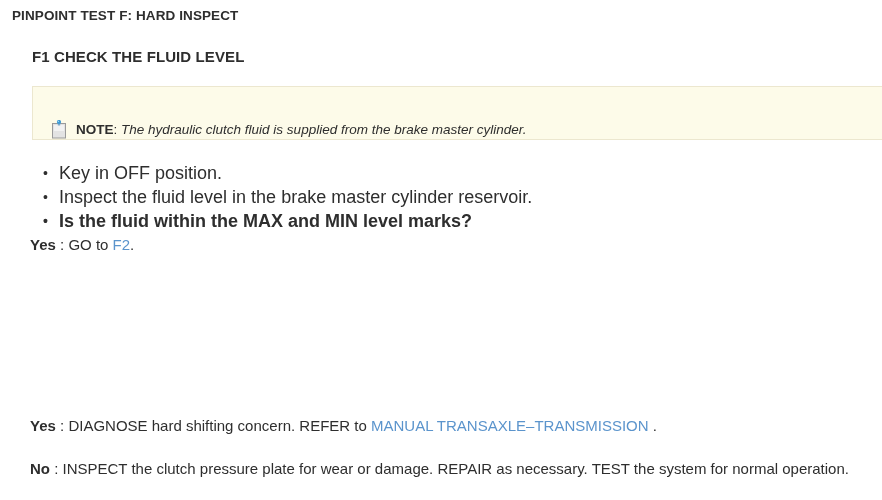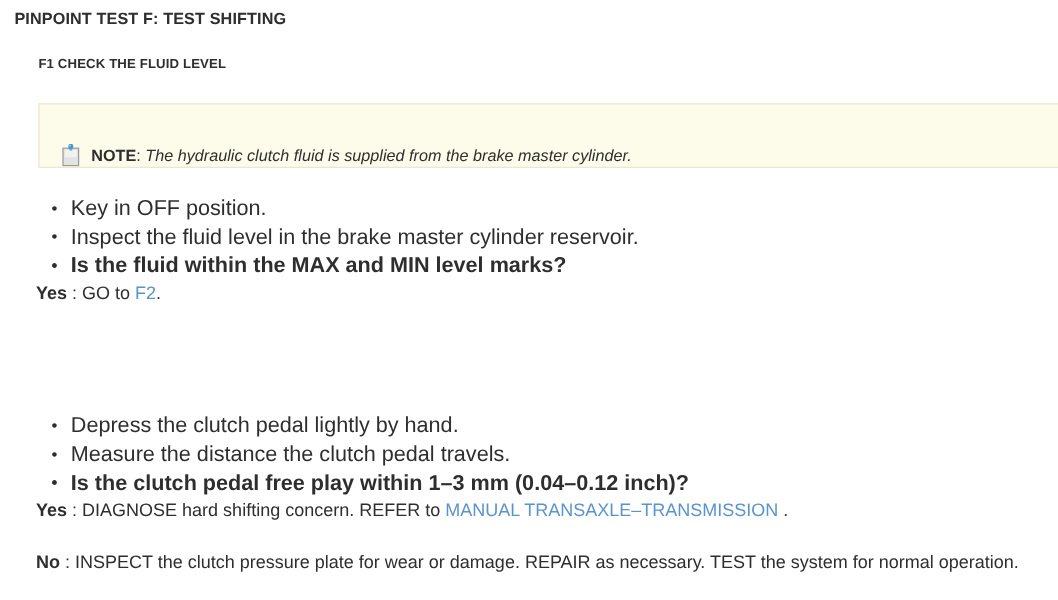--- a/index.html
+++ b/index.html
@@ -30,21 +30,21 @@
     font-size: 13.5px;
     font-weight: bold;
     letter-spacing: 0.1px;
     color: #2e2e2e;
     white-space: nowrap;
   }
 
   .title-step {
     position: absolute;
     left: 32px;
-    font-size: 11px;
+    font-size: 15px;
     font-weight: bold;
     letter-spacing: 0.1px;
     color: #2e2e2e;
     white-space: nowrap;
   }
   .title-step.f1 { top: 48px; }
   .title-step.f2 { top: 319px; }
 
   
   .note-box {
@@ -139,21 +139,21 @@
     color: #5b94cc;
     text-decoration: none;
     cursor: pointer;
   }
 </style>
 </head>
 <body>
 
 <div class="page">
 
-  <div class="title-main">PINPOINT TEST F: TEST SHIFTING</div>
+  <div class="title-main">PINPOINT TEST F: HARD INSPECT</div>
 
   <div class="title-step f1">F1 CHECK THE FLUID LEVEL</div>
 
   <div class="note-box">
     <div class="note-inner">
       <span class="note-icon">
         <svg width="16" height="19" viewBox="0 0 16 19" xmlns="http://www.w3.org/2000/svg">
           <rect x="1.5" y="3.5" width="13" height="14.5" fill="#e3e3e3" stroke="#9a9a9a" stroke-width="1"></rect>
           <rect x="3" y="5" width="10" height="6" fill="#f2f2f2"></rect>
           <rect x="6.8" y="0.5" width="2.4" height="5" fill="#7fa9c9"></rect>
@@ -174,29 +174,18 @@
     </li>
     <li class="bold">
       <span>Is the fluid within the MAX and MIN level marks?</span>
     </li>
   </ul>
 
   <div class="answer a1"><span class="key">Yes</span><span> : </span><span>GO to </span><a class="lnk">F2</a><span>.</span></div>
 
 
 
-  <ul class="blist l2">
-    <li>
-      <span>Depress the clutch pedal lightly by hand.</span>
-    </li>
-    <li>
-      <span>Measure the distance the clutch pedal travels.</span>
-    </li>
-    <li class="bold">
-      <span>Is the clutch pedal free play within 1–3 mm (0.04–0.12 inch)?</span>
-    </li>
-  </ul>
 
   <div class="answer a3"><span class="key">Yes</span><span> : </span><span>DIAGNOSE hard shifting concern. REFER to </span><a class="lnk">MANUAL TRANSAXLE–TRANSMISSION</a><span> .</span></div>
 
   <div class="answer a4"><span class="key">No</span><span> : </span><span>INSPECT the clutch pressure plate for wear or damage. REPAIR as necessary. TEST the system for normal operation.</span></div>
 
 </div>
 
 </body></html>

